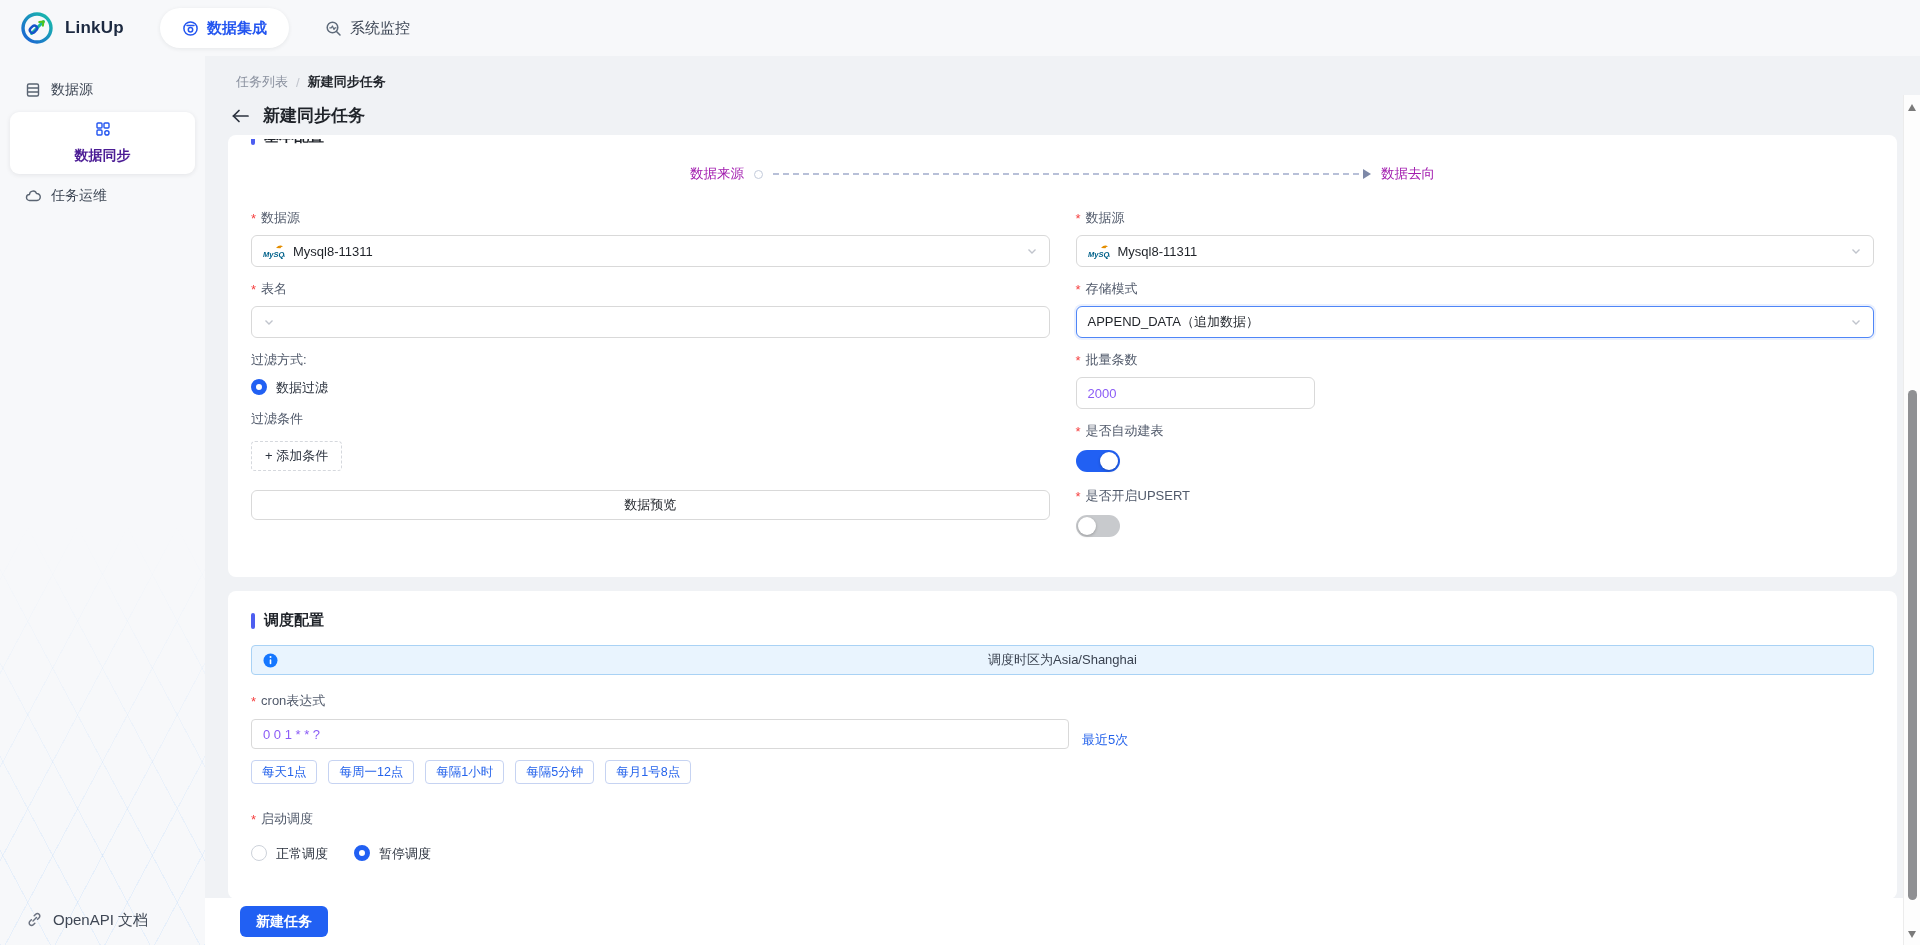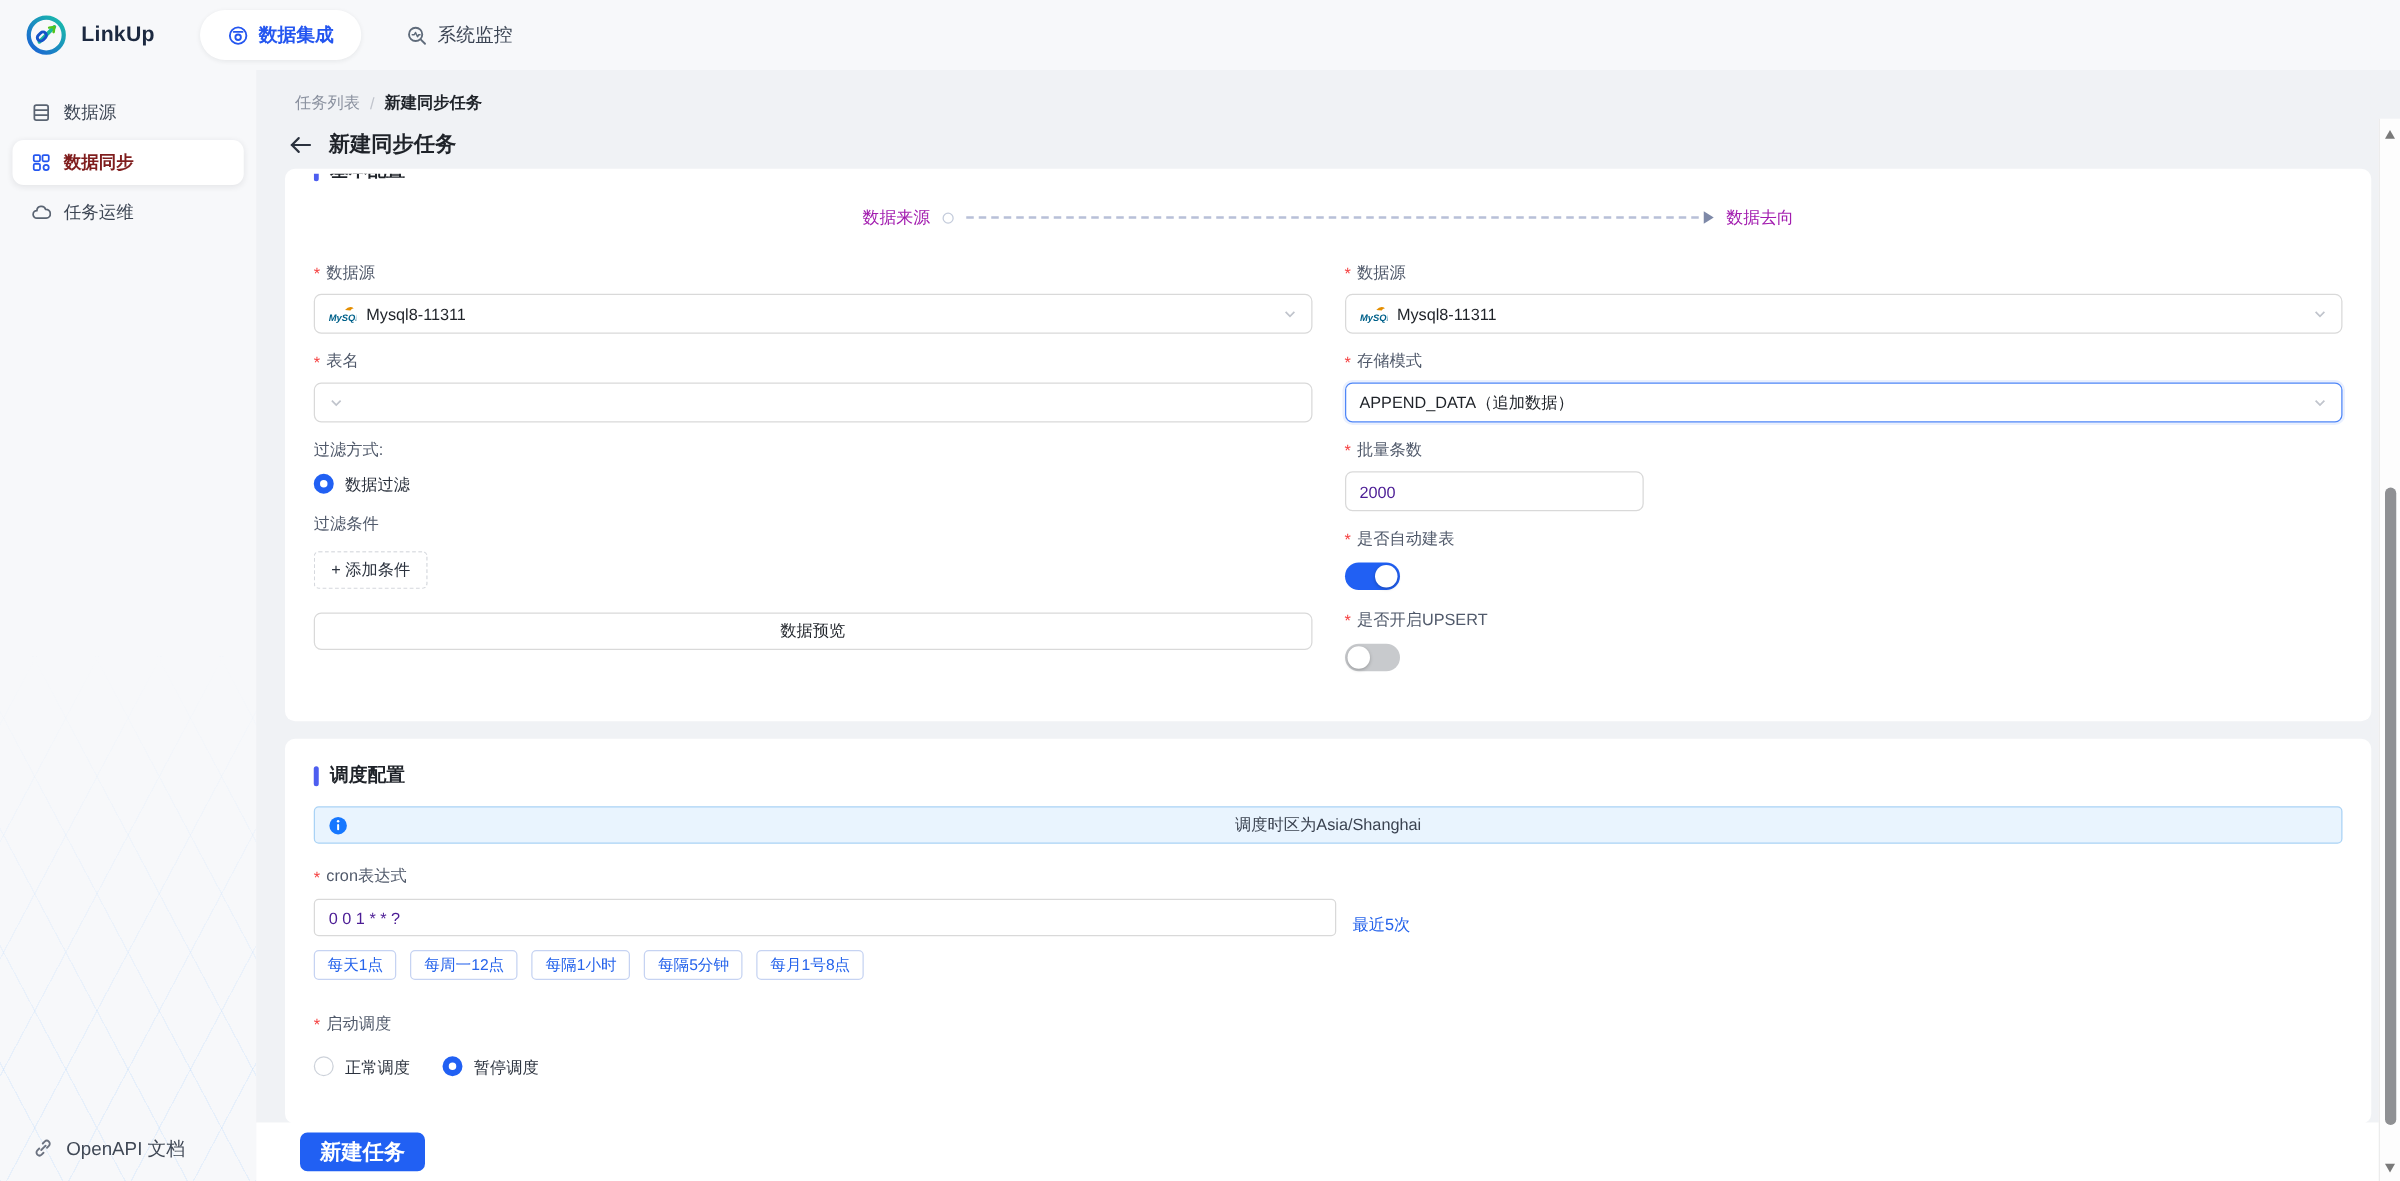--- a/index.html
+++ b/index.html
@@ -22,21 +22,21 @@
   .side-pattern{position:absolute;left:0;bottom:0;width:100%;height:420px;
     background:
       repeating-linear-gradient(62deg, rgba(147,197,253,.16) 0 1px, transparent 1px 44px),
       repeating-linear-gradient(-62deg, rgba(147,197,253,.16) 0 1px, transparent 1px 44px);}
   .side-pattern::after{content:"";position:absolute;inset:0;
     background:linear-gradient(to bottom,#f7f8fa 0%,rgba(247,248,250,0) 80%);}
   .side-menu{position:relative;padding-top:12px;z-index:2;}
   .side-item{display:flex;align-items:center;gap:10px;margin:4px 10px;padding:9px 15px;border-radius:9px;
     font-size:14px;color:#3d4654;cursor:pointer;}
   .side-item .sicon{display:flex;color:#5a6472;}
-  .side-item.active{background:#ffffff;box-shadow:0 1px 5px rgba(31,35,41,.09);color:#7f1d1d;font-weight:700;}
+  .side-item.active{background:#ffffff;box-shadow:0 1px 5px rgba(31,35,41,.09);color:#4c1d95;font-weight:700;flex-direction:column;}
   .side-item.active .sicon{color:#2456f0;}
   .side-footer{position:absolute;left:26px;bottom:14px;display:flex;align-items:flex-start;gap:10px;
     font-size:15px;color:#3f4754;cursor:pointer;z-index:2;}
 
   
   .main{position:absolute;top:56px;left:205px;width:1715px;height:889px;background:#f0f2f5;}
   .breadcrumb{padding:17px 0 0 31px;font-size:13px;display:flex;gap:8px;align-items:center;}
   .crumb-link{color:#8a919f;cursor:pointer;}
   .crumb-sep{color:#c0c4cc;}
   .crumb-current{color:#1f2329;font-weight:600;}
@@ -66,21 +66,21 @@
   .mt8{margin-top:8px;} .mt10{margin-top:10px;} .mt12{margin-top:13px;} .mt14{margin-top:15px;} .mt16{margin-top:17px;}
 
   .select{height:32px;border:1px solid #d9d9d9;border-radius:6px;background:#fff;display:flex;
     align-items:center;padding:0 11px;gap:8px;cursor:pointer;}
   .select.focused{border-color:#4f86f7;box-shadow:0 0 0 2px rgba(47,110,245,.10);}
   .select .val{font-size:13px;color:#1f2329;flex:1;}
   .select .ph{font-size:13px;color:#c1c5cd;flex:1;}
   .chev{display:flex;color:#c0c4cc;}
 
   .text-input{height:32px;border:1px solid #d9d9d9;border-radius:6px;background:#fff;
-    font-size:13px;color:#4c1d95;padding:0 11px;outline:none;font-family:inherit;}
+    font-size:13px;color:#8b5cf6;padding:0 11px;outline:none;font-family:inherit;}
   .batch-input{width:239px;}
 
   .radio-row{display:flex;align-items:flex-start;gap:9px;}
   .radio{width:16px;height:16px;border-radius:50%;background:#fff;flex:0 0 auto;cursor:pointer;}
   .radio.on{border:5px solid #2160f3;}
   .radio.off{border:1px solid #cdd2da;}
   .radio-label{font-size:13px;color:#2b323e;}
 
   .add-cond-btn{display:inline-flex;align-items:center;height:30px;padding:0 13px;border:1px dashed #d5d8dd;
     border-radius:4px;background:#fff;font-size:13px;color:#2b323e;cursor:pointer;}
@@ -105,21 +105,21 @@
   .recent-link{font-size:13px;color:#2563eb;cursor:pointer;}
   .preset-row{display:flex;gap:11px;margin-top:11px;}
   .preset-chip{height:24px;display:flex;align-items:center;padding:0 10px;border:1px solid #c6d3f2;
     border-radius:4px;background:#fff;font-size:12.5px;color:#2563eb;cursor:pointer;}
   .start-radios{display:flex;align-items:center;gap:26px;margin-top:17px;}
 
   
   .bottom-bar{position:absolute;left:205px;bottom:0;width:1715px;height:47px;background:#ffffff;
     display:flex;align-items:center;padding-left:35px;z-index:25;}
   .primary-btn{background:#2160f3;color:#fff;border:none;border-radius:6px;height:31px;padding:0 16px;
-    font-size:17px;font-weight:600;cursor:pointer;font-family:inherit;}
+    font-size:14px;font-weight:600;cursor:pointer;font-family:inherit;}
 
   
   .scrollbar{position:absolute;right:0;top:95px;width:17px;height:850px;background:#fdfdfd;
     border-left:1px solid #ececec;z-index:40;}
   .sb-up{position:absolute;top:9px;left:4px;width:0;height:0;border-left:4.5px solid transparent;
     border-right:4.5px solid transparent;border-bottom:7px solid #7a7a7a;cursor:pointer;}
   .sb-down{position:absolute;bottom:7px;left:4px;width:0;height:0;border-left:4.5px solid transparent;
     border-right:4.5px solid transparent;border-top:7px solid #7a7a7a;cursor:pointer;}
   .sb-thumb{position:absolute;top:295px;left:3.5px;width:9px;height:510px;background:#8f9093;border-radius:9px;cursor:pointer;}
 </style>

